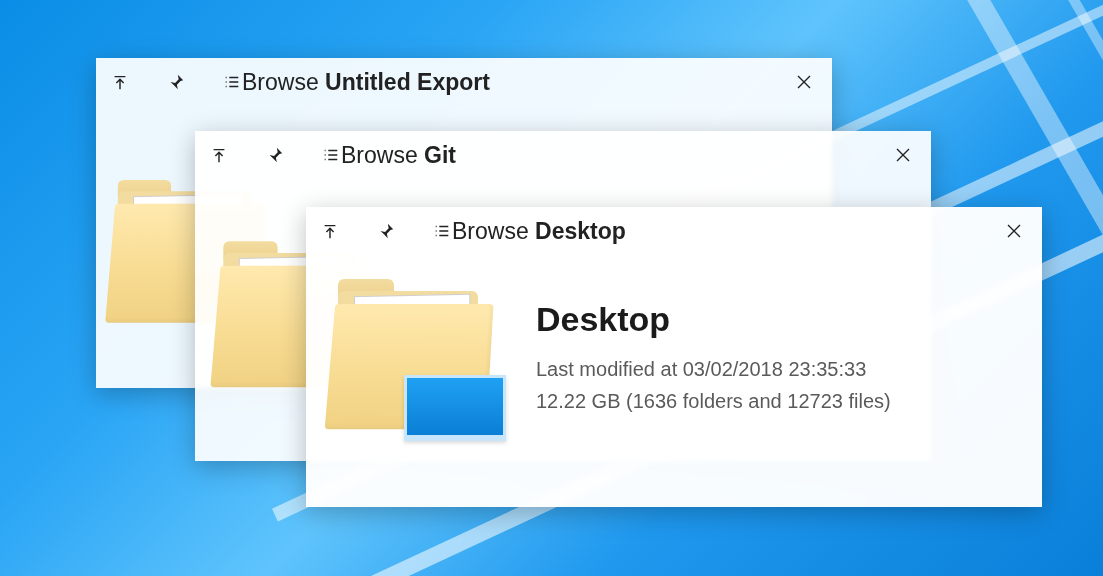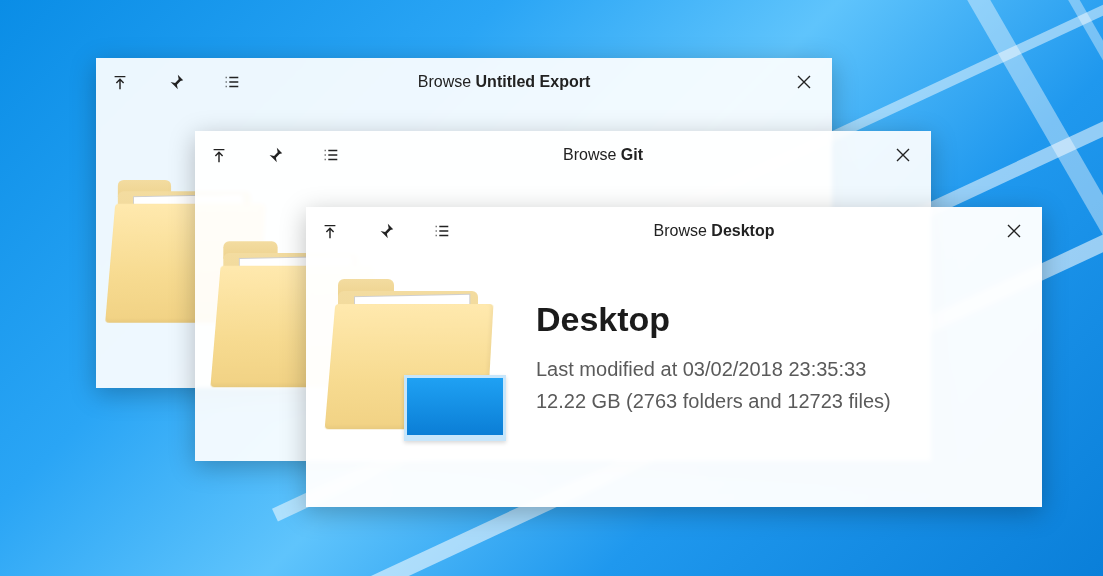--- a/index.html
+++ b/index.html
@@ -27,21 +27,21 @@
     align-items: center;
     height: 48px;
     padding: 0 8px 0 14px;
   }
   .tb-left { display: flex; gap: 36px; align-items: center; }
   .tb-icon {
     width: 20px; height: 20px; display: flex; align-items: center; justify-content: center;
     color: #222; cursor: pointer;
   }
   .tb-icon svg { width: 18px; height: 18px; stroke: #222; stroke-width: 1.6; fill: none; }
-  .tb-title { flex: 1; text-align: center; font-size: 16px; color: #222; padding-right: 18px; font-weight: 300; }
+  .tb-title { flex: 1; text-align: left; font-size: 23px; color: #222; padding-right: 18px; font-weight: 300; }
   .tb-title b { font-weight: 600; }
   .tb-close {
     width: 40px; height: 40px; display:flex; align-items:center; justify-content:center; cursor:pointer;
   }
   .tb-close svg { width: 20px; height: 20px; stroke: #222; stroke-width: 1.4; fill:none; }
 
   .content {
     display: flex;
     align-items: center;
     padding: 18px 24px 28px 24px;
@@ -225,16 +225,16 @@
     <div class="folder-wrap">
       <div class="folder-tab"></div>
         <div class="folder-back"></div>
         <div class="folder-paper"></div>
         <div class="folder-front"></div>
       <div class="desktop-overlay"></div>
     </div>
     <div class="info">
       <h1>Desktop</h1>
       <p>Last modified at 03/02/2018 23:35:33</p>
-      <p>12.22 GB (2763 folders and 12723 files)</p>
+      <p>12.22 GB (1636 folders and 12723 files)</p>
     </div>
   </div>
 </div>
 
 </body></html>

